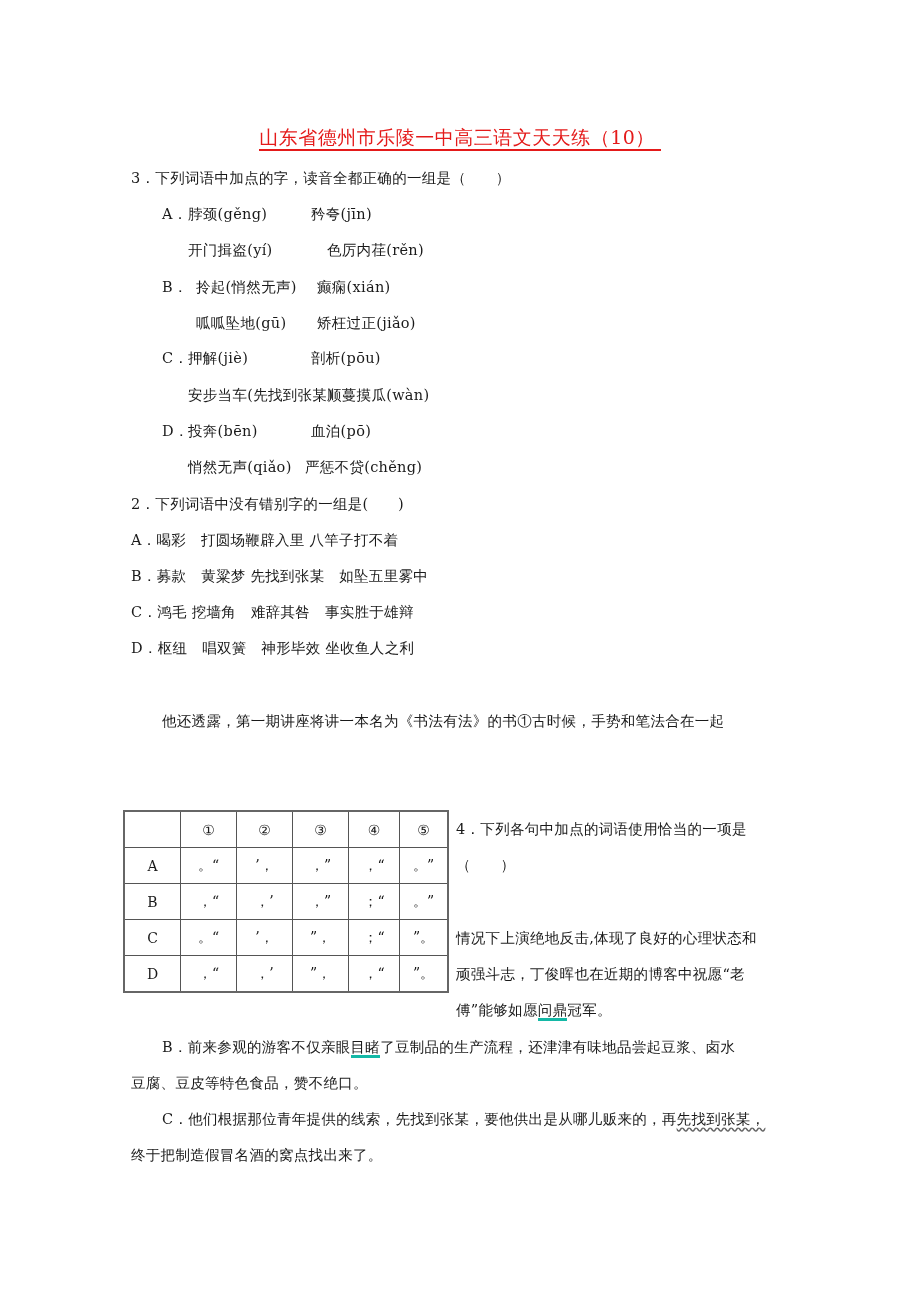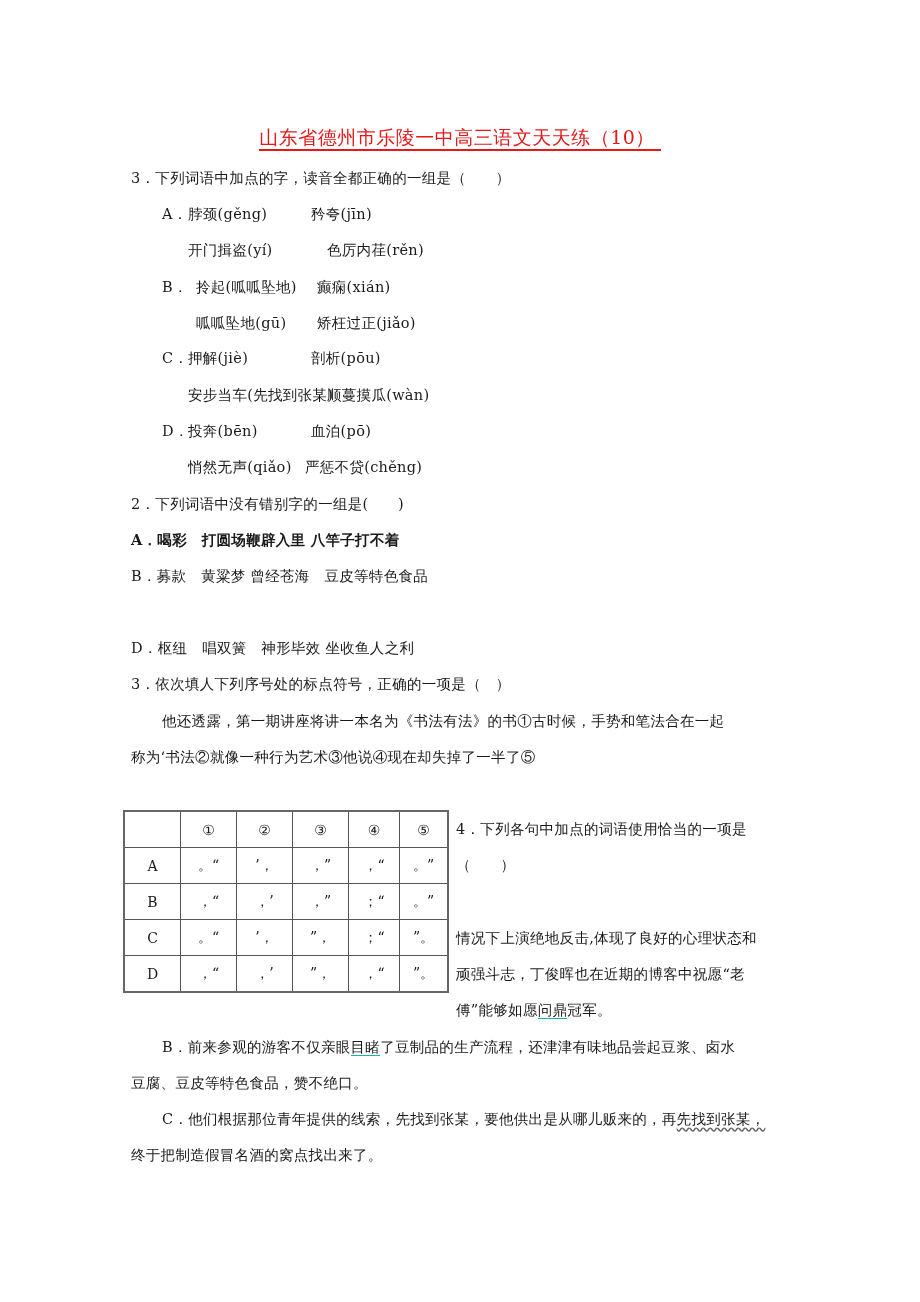--- a/index.html
+++ b/index.html
@@ -36,21 +36,21 @@
       padding-right: 6px;
     }
     .line {
       position: absolute;
       font-size: 14.5px;
       line-height: 20px;
       white-space: pre;
       letter-spacing: 0.3px;
     }
     .ul {
-      border-bottom: 1px solid #14b8a6;
+      border-bottom: 3px solid #14b8a6;
     }
     .ul-wave {
       text-decoration: underline;
       text-decoration-style: wavy;
       text-decoration-color: #666;
       text-underline-offset: 3px;
     }
     table.punct {
       position: absolute;
       left: 123px;
@@ -86,45 +86,44 @@
 
   <div class="line" style="left:131px;top:168px;">3．下列词语中加点的字，读音全都正确的一组是（　　）</div>
 
   <div class="line" style="left:162px;top:204px;">A．</div>
   <div class="line" style="left:188px;top:204px;">脖颈(gěng)</div>
   <div class="line" style="left:311px;top:204px;">矜夸(jīn)</div>
   <div class="line" style="left:188px;top:240px;">开门揖盗(yí)</div>
   <div class="line" style="left:327px;top:240px;">色厉内荏(rěn)</div>
 
   <div class="line" style="left:162px;top:277px;">B．</div>
-  <div class="line" style="left:196px;top:277px;">拎起(呱呱坠地)</div>
+  <div class="line" style="left:196px;top:277px;">拎起(悄然无声)</div>
   <div class="line" style="left:317px;top:277px;">癫痫(xián)</div>
   <div class="line" style="left:196px;top:313px;">呱呱坠地(gū)</div>
   <div class="line" style="left:317px;top:313px;">矫枉过正(jiǎo)</div>
 
   <div class="line" style="left:162px;top:348px;">C．</div>
   <div class="line" style="left:188px;top:348px;">押解(jiè)</div>
   <div class="line" style="left:311px;top:348px;">剖析(pōu)</div>
   <div class="line" style="left:188px;top:385px;">安步当车(先找到张某)</div>
   <div class="line" style="left:327px;top:385px;">顺蔓摸瓜(wàn)</div>
 
   <div class="line" style="left:162px;top:421px;">D．</div>
   <div class="line" style="left:188px;top:421px;">投奔(bēn)</div>
   <div class="line" style="left:311px;top:421px;">血泊(pō)</div>
   <div class="line" style="left:188px;top:457px;">悄然无声(qiǎo)</div>
   <div class="line" style="left:305px;top:457px;">严惩不贷(chěng)</div>
 
   <div class="line" style="left:131px;top:494px;">2．下列词语中没有错别字的一组是(　　)</div>
-  <div class="line" style="left:131px;top:530px;font-weight:bold;">A．喝彩　打圆场鞭辟入里 八竿子打不着</div>
-  <div class="line" style="left:131px;top:566px;">B．募款　黄粱梦 曾经苍海　豆皮等特色食品</div>
+  <div class="line" style="left:131px;top:530px;">A．喝彩　打圆场鞭辟入里 八竿子打不着</div>
+  <div class="line" style="left:131px;top:566px;">B．募款　黄粱梦 先找到张某　如坠五里雾中</div>
+  <div class="line" style="left:131px;top:602px;">C．鸿毛 挖墙角　难辞其咎　事实胜于雄辩</div>
   <div class="line" style="left:131px;top:638px;">D．枢纽　唱双簧　神形毕效 坐收鱼人之利</div>
 
-  <div class="line" style="left:131px;top:674px;">3．依次填人下列序号处的标点符号，正确的一项是（　）</div>
   <div class="line" style="left:162px;top:711px;">他还透露，第一期讲座将讲一本名为《书法有法》的书①古时候，手势和笔法合在一起</div>
-  <div class="line" style="left:131px;top:747px;">称为‘书法②就像一种行为艺术③他说④现在却失掉了一半了⑤</div>
 
   <table class="punct">
     <tbody>
         <tr>
       <td class="rowhead"></td>
       <td class="c1">①</td>
       <td class="c2">②</td>
       <td class="c3">③</td>
       <td class="c4">④</td>
       <td class="c5">⑤</td>

